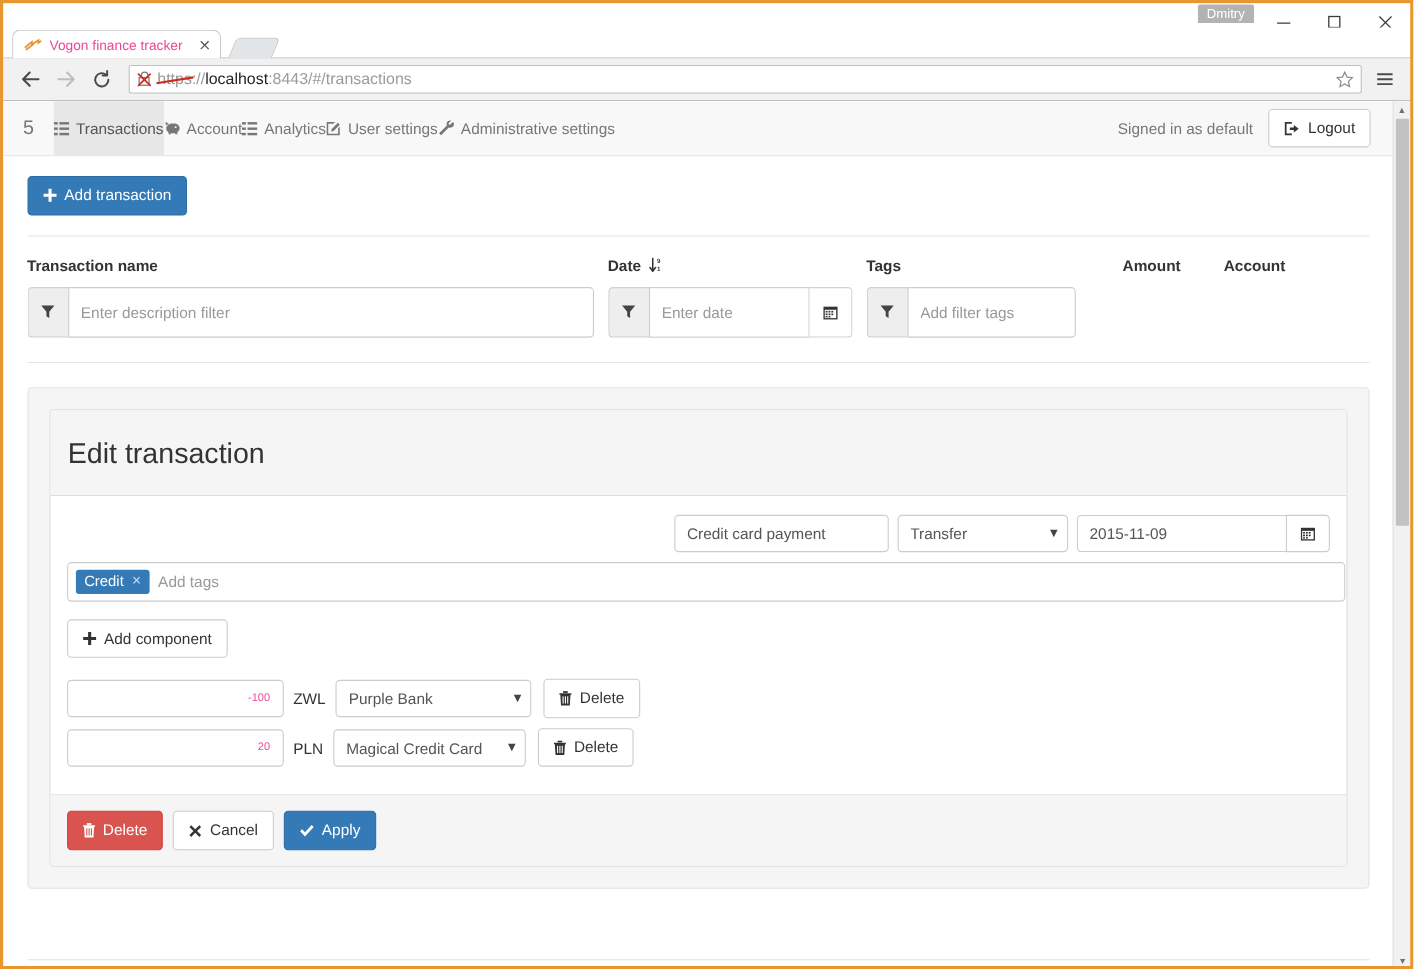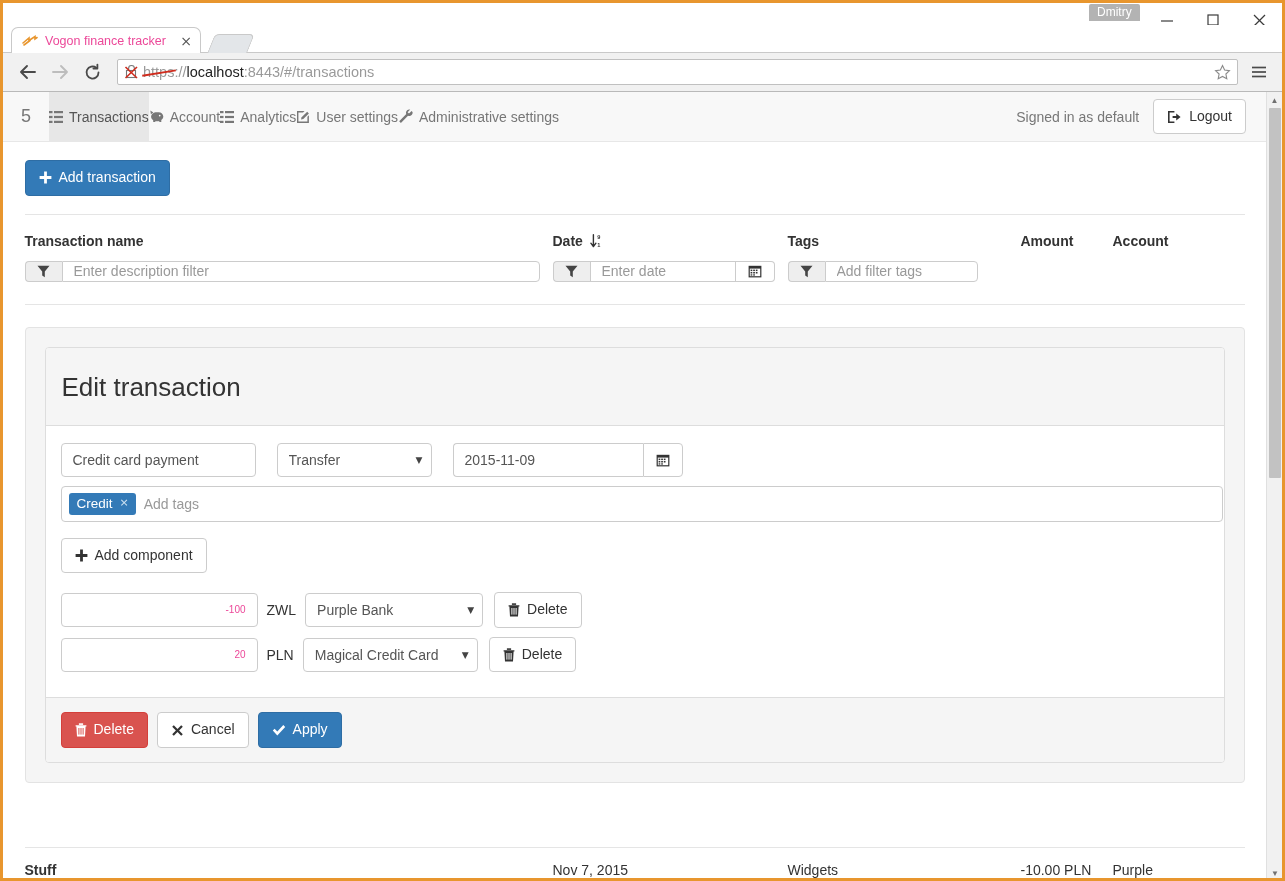--- a/index.html
+++ b/index.html
@@ -187,21 +187,21 @@
   .col-name   { width: 515px; }
   .col-date   { width: 222px; margin-left: 13px; }
   .col-tags   { width: 190px; margin-left: 13px; }
   .col-amount { width: 92px;  margin-left: 43px; }
   .col-acct   { width: 120px; margin-left: 0px; }
 
   .col-head {
     font-size: 14px; font-weight: bold; color: #333;
     margin-bottom: 12px; display: flex; align-items: center; gap: 7px;
   }
-  .input-group { display: flex; height: 21px; }
+  .input-group { display: flex; height: 46px; }
   .ig-addon {
     width: 37px; border: 1px solid #ccc; border-right: none;
     background: #eeeeee; border-radius: 4px 0 0 4px;
     display: flex; align-items: center; justify-content: center;
     color: #555;
   }
   .ig-addon.right {
     border-right: 1px solid #ccc; border-left: none;
     border-radius: 0 4px 4px 0; width: 39px;
   }
@@ -235,21 +235,21 @@
   }
   .panel-title { font-size: 26px; color: #333; font-weight: normal; margin: 0; }
   .panel-body { padding: 17px 15px 16px 15px; }
   .panel-footer {
     background: #f5f5f5; border-top: 1px solid #dddddd;
     border-radius: 0 0 3px 3px;
     padding: 14px 15px;
     display: flex; gap: 9px;
   }
 
-  .form-row { display: flex; gap: 21px; margin-bottom: 9px; align-items: center; }
+  .form-row { display: flex; gap: 8px; margin-bottom: 9px; align-items: center; justify-content: flex-end; }
   .ctl {
     height: 34px; border: 1px solid #ccc; border-radius: 4px;
     background: #ffffff; font-size: 14px; color: #555;
     padding: 6px 11px; outline: none;
     font-family: "Liberation Sans", sans-serif;
   }
   .ctl-name { width: 195px; }
   .sel-wrap { position: relative; display: inline-block; }
   .sel-wrap select {
     -webkit-appearance: none; appearance: none;

